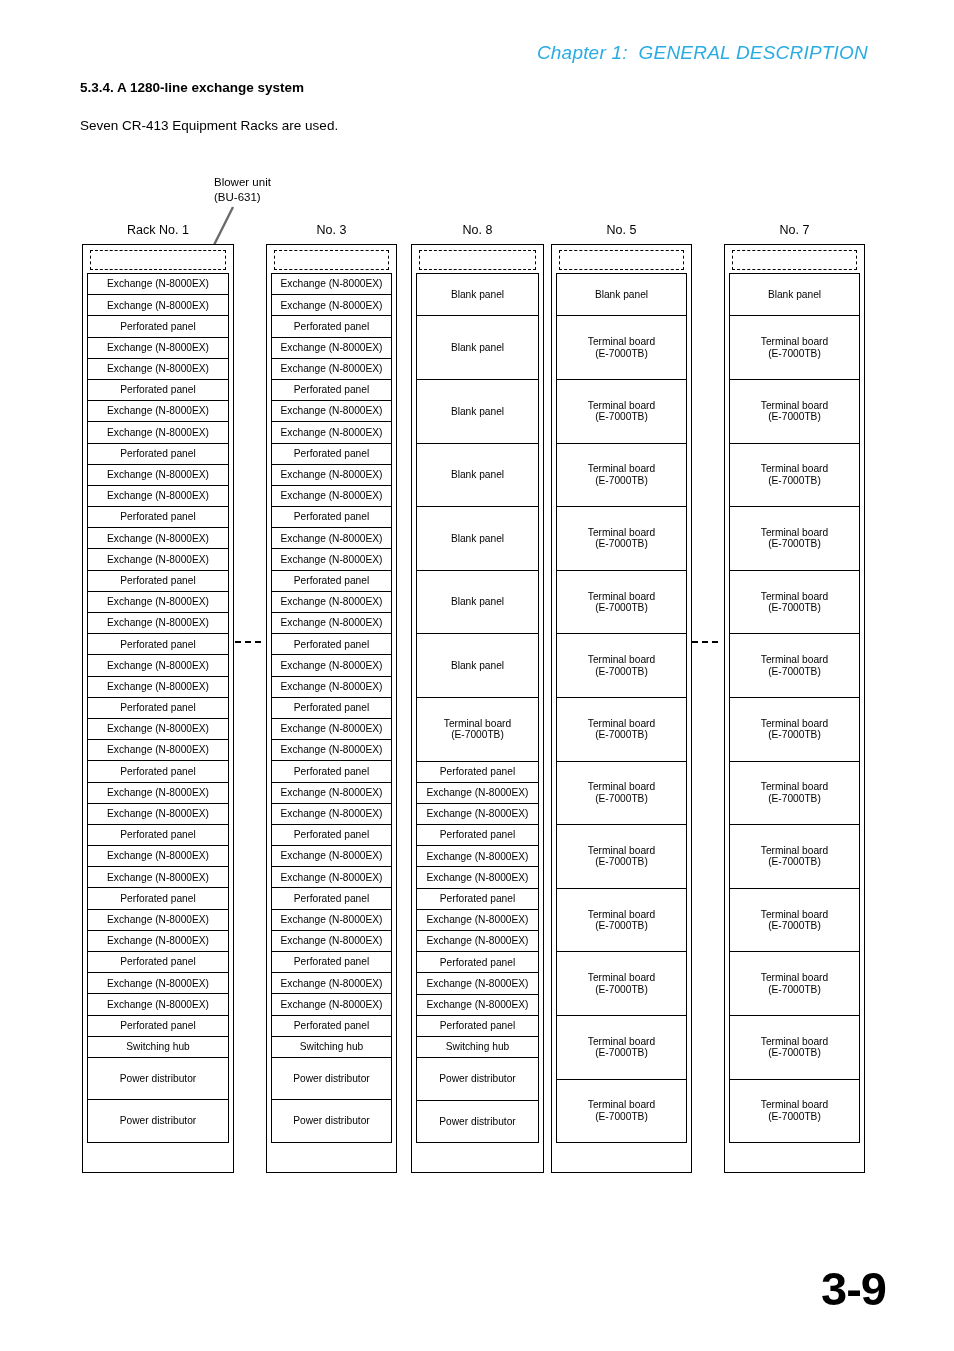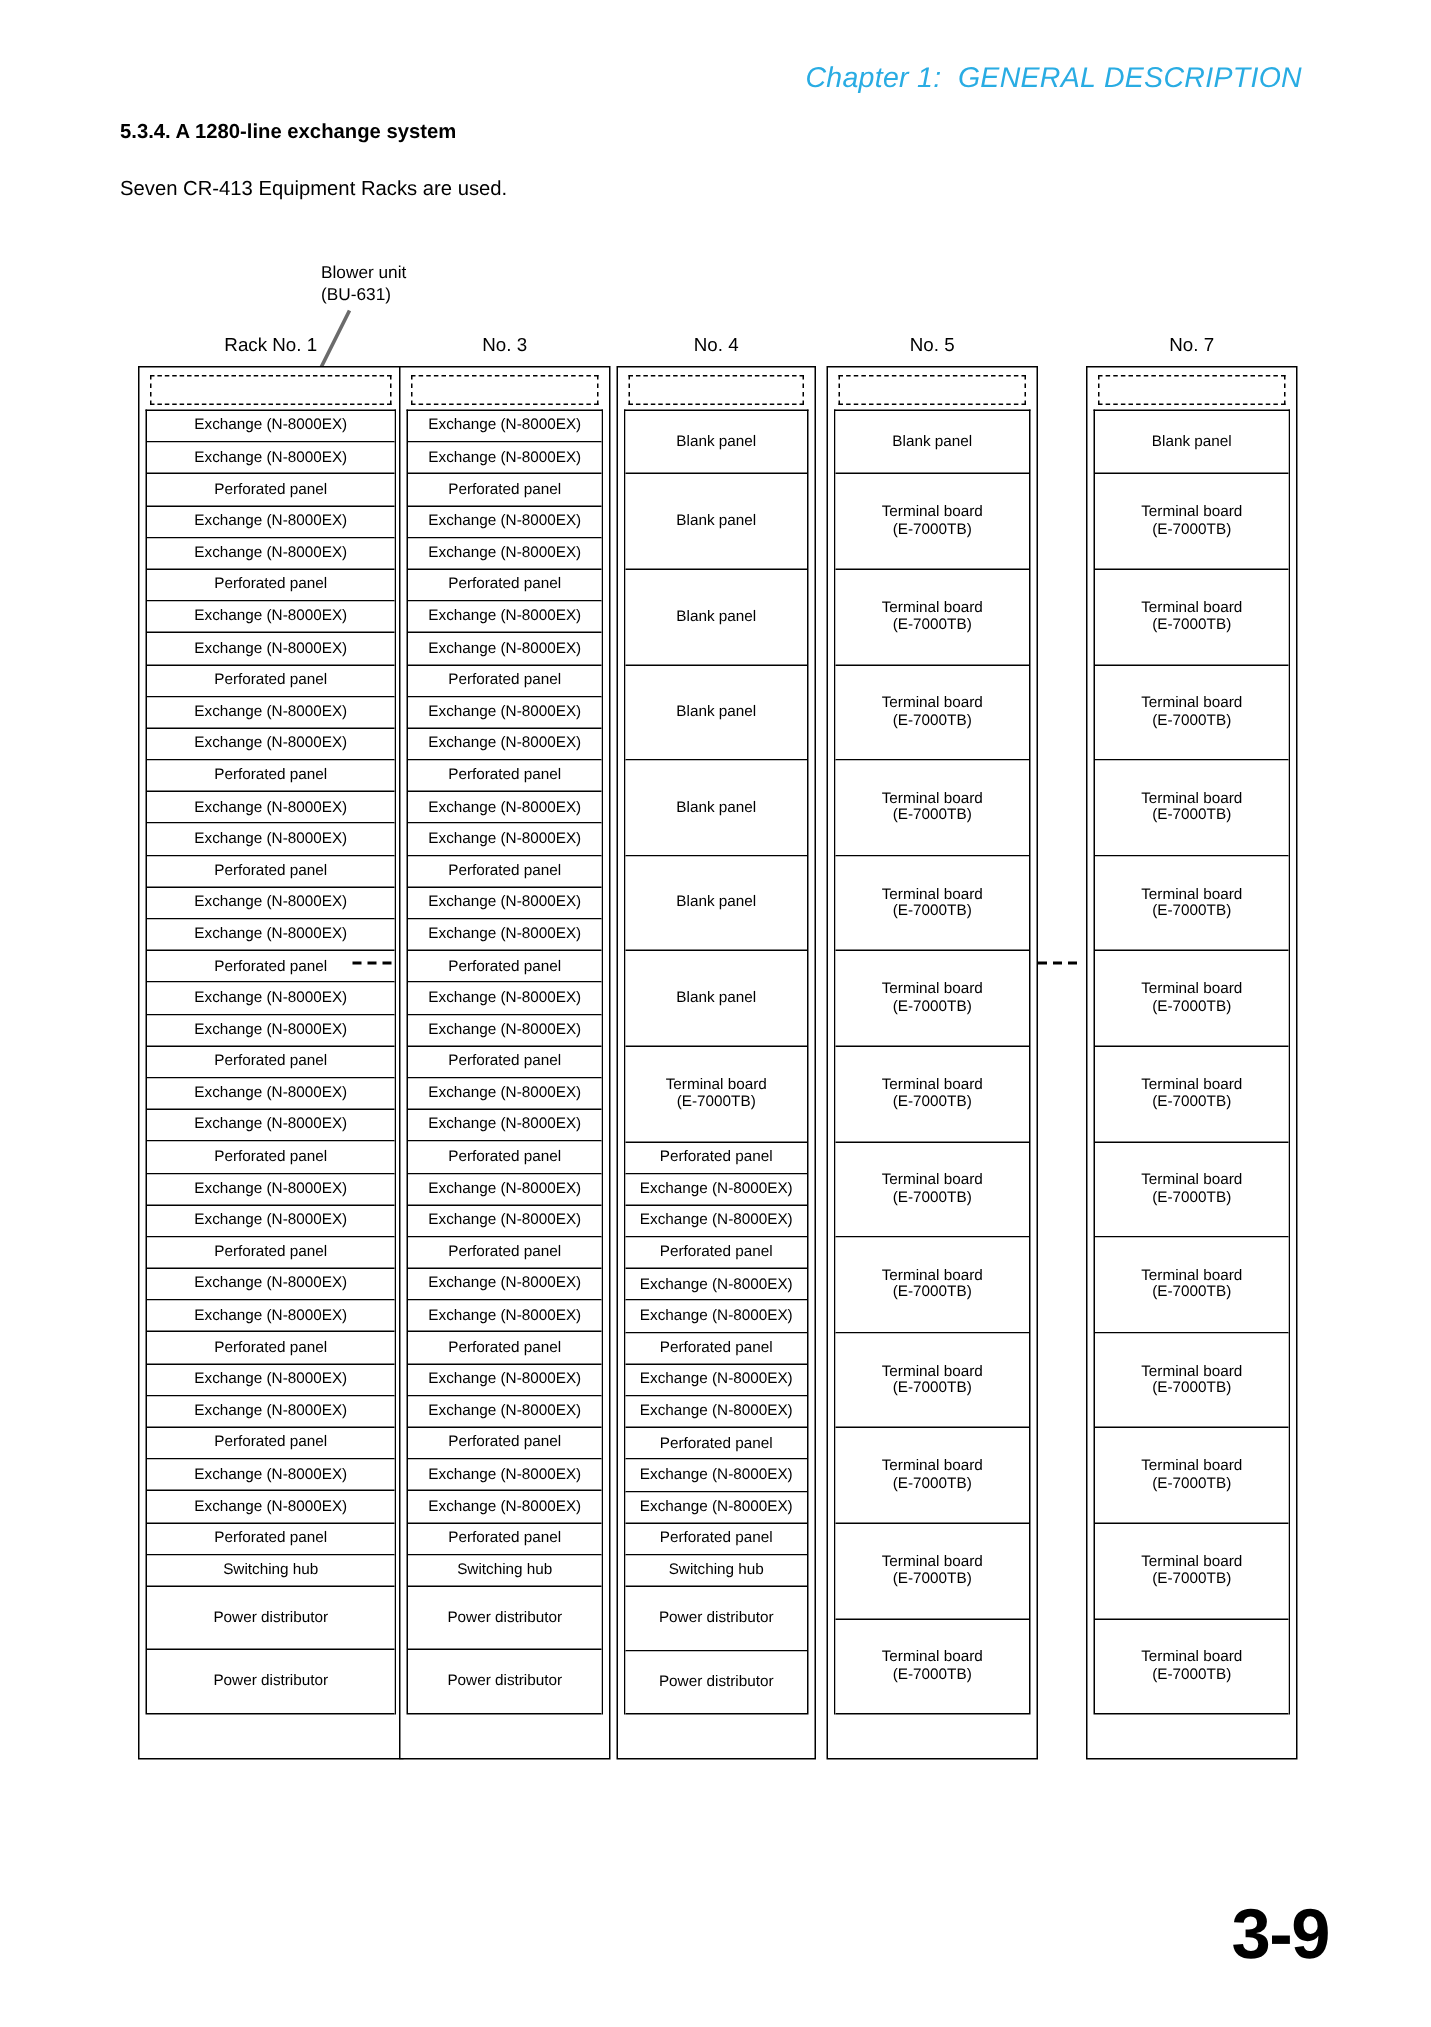--- a/index.html
+++ b/index.html
@@ -166,21 +166,21 @@
 <div id="diagram">
 
   <div id="blower-callout">Blower unit
 (BU-631)</div>
 
   <svg id="blower-leader" viewBox="0 0 40 62" xmlns="http://www.w3.org/2000/svg">
     <line x1="36" y1="2" x2="8" y2="58" stroke="#6b6b6b" stroke-width="2.4"></line>
   </svg>
 
   <div id="racks-container">
-      <div class="rack-group" style="left: 92px; width: 177px;">
+      <div class="rack-group" style="left: 82px; width: 152px;">
         <div class="rack-label">Rack No. 1</div>
         <div class="rack-outer">
           <div class="blower-slot"></div>
           <div class="rack-inner">
             <div class="unit h1">Exchange (N-8000EX)</div>
             <div class="unit h1">Exchange (N-8000EX)</div>
             <div class="unit h1">Perforated panel</div>
             <div class="unit h1">Exchange (N-8000EX)</div>
             <div class="unit h1">Exchange (N-8000EX)</div>
             <div class="unit h1">Perforated panel</div>
@@ -214,21 +214,21 @@
             <div class="unit h1">Exchange (N-8000EX)</div>
             <div class="unit h1">Exchange (N-8000EX)</div>
             <div class="unit h1">Perforated panel</div>
             <div class="unit h1">Switching hub</div>
             <div class="unit h2">Power distributor</div>
             <div class="unit h2">Power distributor</div>
           </div>
           <div class="rack-base"></div>
         </div>
       </div>
-      <div class="rack-group" style="left: 266px; width: 141px;">
+      <div class="rack-group" style="left: 266px; width: 131px;">
         <div class="rack-label">No. 3</div>
         <div class="rack-outer">
           <div class="blower-slot"></div>
           <div class="rack-inner">
             <div class="unit h1">Exchange (N-8000EX)</div>
             <div class="unit h1">Exchange (N-8000EX)</div>
             <div class="unit h1">Perforated panel</div>
             <div class="unit h1">Exchange (N-8000EX)</div>
             <div class="unit h1">Exchange (N-8000EX)</div>
             <div class="unit h1">Perforated panel</div>
@@ -263,21 +263,21 @@
             <div class="unit h1">Exchange (N-8000EX)</div>
             <div class="unit h1">Perforated panel</div>
             <div class="unit h1">Switching hub</div>
             <div class="unit h2">Power distributor</div>
             <div class="unit h2">Power distributor</div>
           </div>
           <div class="rack-base"></div>
         </div>
       </div>
       <div class="rack-group" style="left: 411px; width: 133px;">
-        <div class="rack-label">No. 4</div>
+        <div class="rack-label">No. 8</div>
         <div class="rack-outer">
           <div class="blower-slot"></div>
           <div class="rack-inner">
             <div class="unit h2">Blank panel</div>
             <div class="unit h3">Blank panel</div>
             <div class="unit h3">Blank panel</div>
             <div class="unit h3">Blank panel</div>
             <div class="unit h3">Blank panel</div>
             <div class="unit h3">Blank panel</div>
             <div class="unit h3">Blank panel</div>

